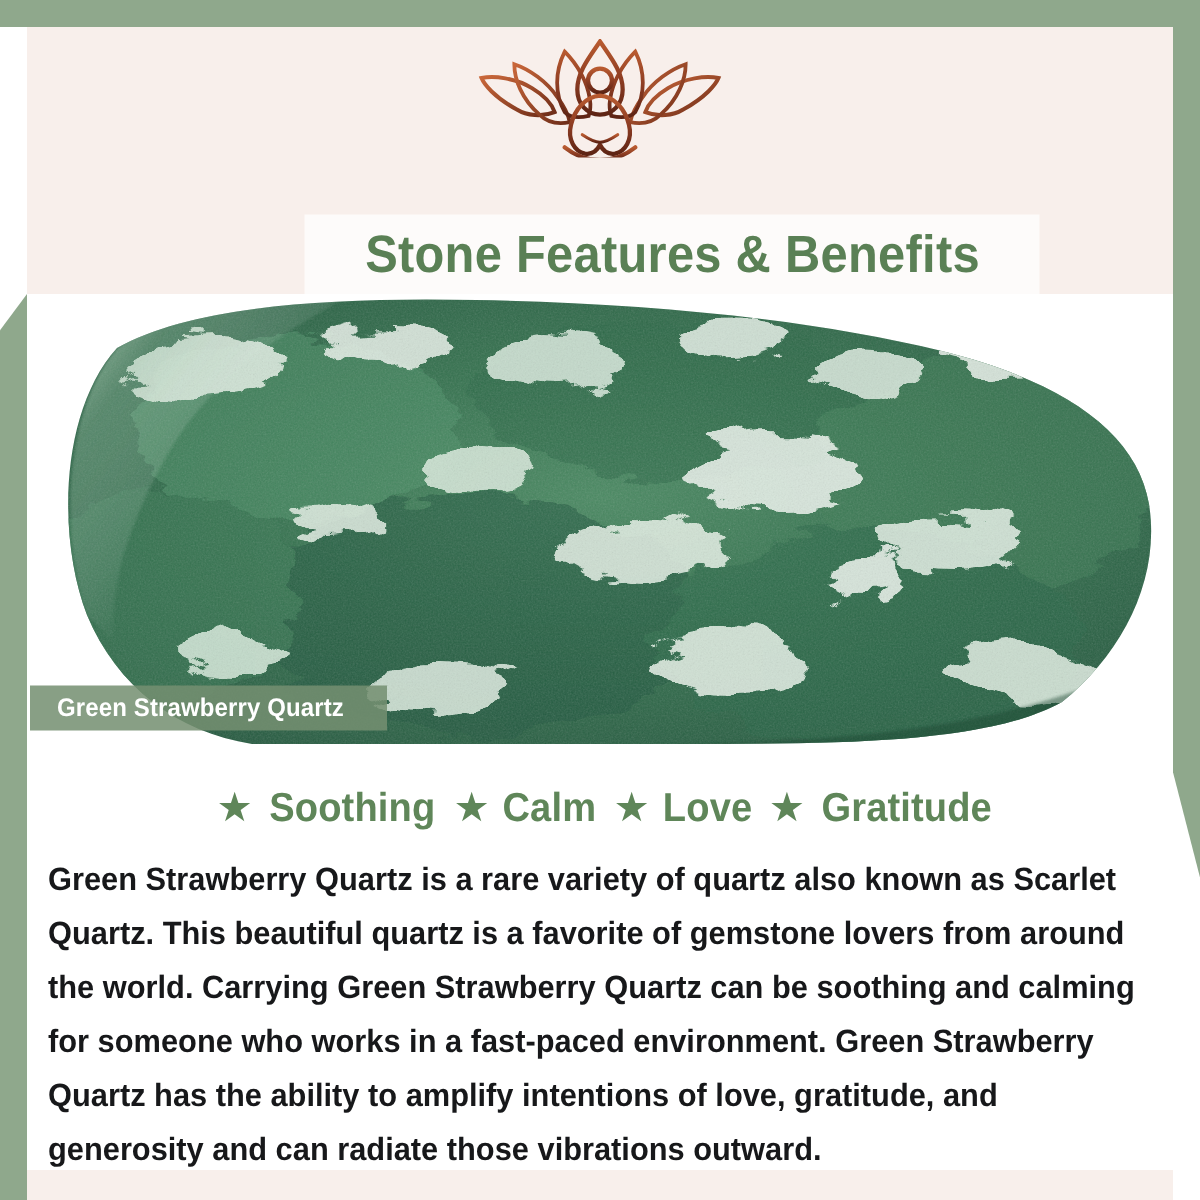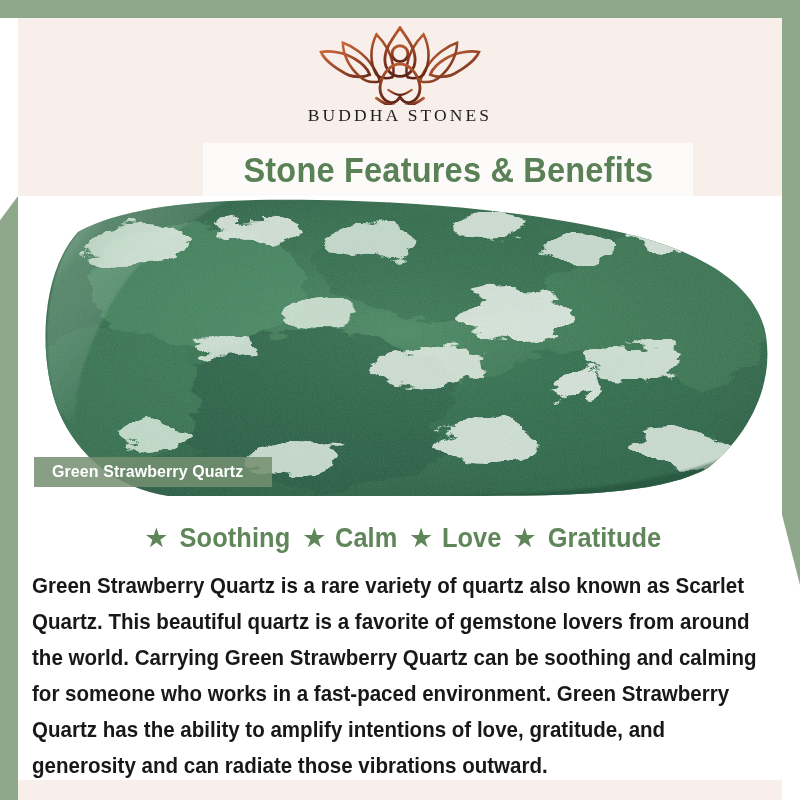--- a/index.html
+++ b/index.html
@@ -123,21 +123,21 @@
     overflow: hidden;
   }
   .photo svg {
     display: block;
     width: 100%;
     height: 100%;
   }
 
   .photo-caption {
     position: absolute;
-    left: 16px;
+    left: 2px;
     bottom: 9px;
     height: 30px;
     padding: 0 16px 0 18px;
     background: rgba(116, 143, 113, 0.86);
     display: flex;
     align-items: center;
   }
   .photo-caption span {
     font-family: "Liberation Sans Narrow", "Liberation Sans", sans-serif;
     font-weight: bold;
@@ -254,21 +254,20 @@
           <circle cx="100" cy="33" r="9.5" fill="none" stroke="url(#pg)" stroke-width="3.4"></circle>
 
           <path d="M100 45 C88 46 80 56 77 68 C74 80 80 89 88 91 C94 92 98 88 100 84
                    C102 88 106 92 112 91 C120 89 126 80 123 68 C120 56 112 46 100 45 Z" fill="none" stroke="url(#pg)" stroke-width="3.4" stroke-linejoin="round"></path>
 
           <path d="M86 76 C92 80 96 82 100 82 C104 82 108 80 114 76" fill="none" stroke="url(#pg)" stroke-width="2.6" stroke-linecap="round"></path>
 
           <path d="M72 86 C82 94 92 96 100 96 C108 96 118 94 128 86" fill="none" stroke="url(#pg)" stroke-width="3.4" stroke-linecap="round"></path>
         </svg>
       </span>
-      <span class="logo-word">BUDDHA STONES</span>
     </div>
 
     <div class="title-band">
       <span class="title-text">Stone Features &amp; Benefits</span>
     </div>
   </div>
 
   <div class="photo">
     <svg viewBox="0 0 764 300" preserveAspectRatio="none" xmlns="http://www.w3.org/2000/svg" aria-hidden="true">
       <defs>

